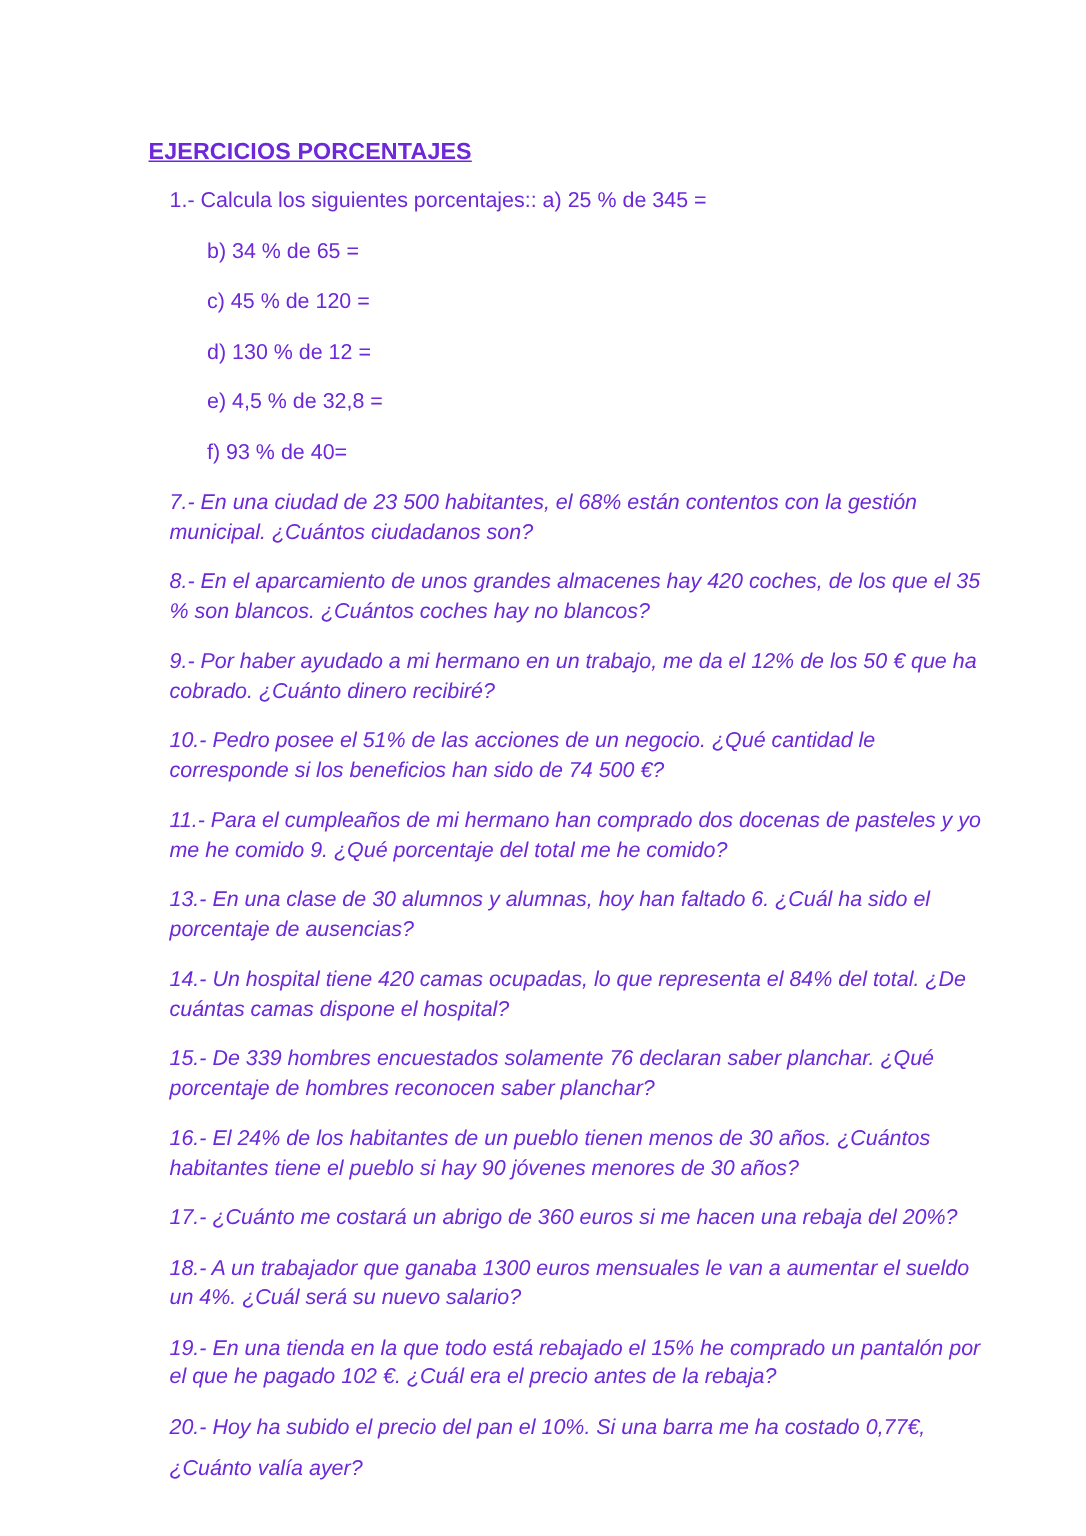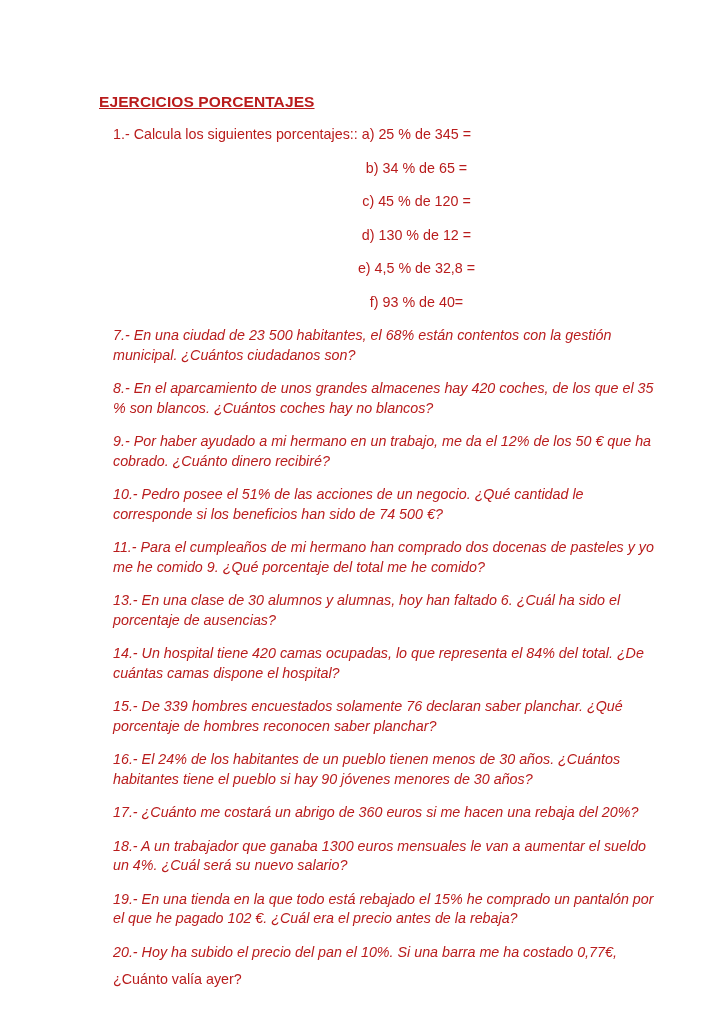--- a/index.html
+++ b/index.html
@@ -7,21 +7,21 @@
     padding: 0;
     background: #ffffff;
   }
   .page {
     position: relative;
     width: 724px;
     height: 1024px;
     background: #ffffff;
     overflow: hidden;
     font-family: "Liberation Sans", sans-serif;
-    color: #b91c1c;
+    color: #6d28d9;
   }
   .content {
     padding: 93px 0 0 99px;
     width: 610px;
   }
   .title {
     font-size: 15.5px;
     font-weight: bold;
     text-decoration: underline;
     margin: 0 0 14px 0;
@@ -33,28 +33,28 @@
     margin: 14px;
     white-space: pre-line;
     max-width: 610px;
   }
   .intro {
     margin-bottom: 5px;
   }
   .subitem {
     margin-left: 39px;
     margin-bottom: 9px;
-    text-align: center;
   }
   .problem {
     margin-bottom: 8px;
     font-style: italic;
   }
   .closing {
     margin-top: 5px;
+    font-style: italic;
   }
 </style>
 </head>
 <body>
 
 <div class="page">
   <div class="content">
 
     <h1 class="title">EJERCICIOS PORCENTAJES</h1>
 

